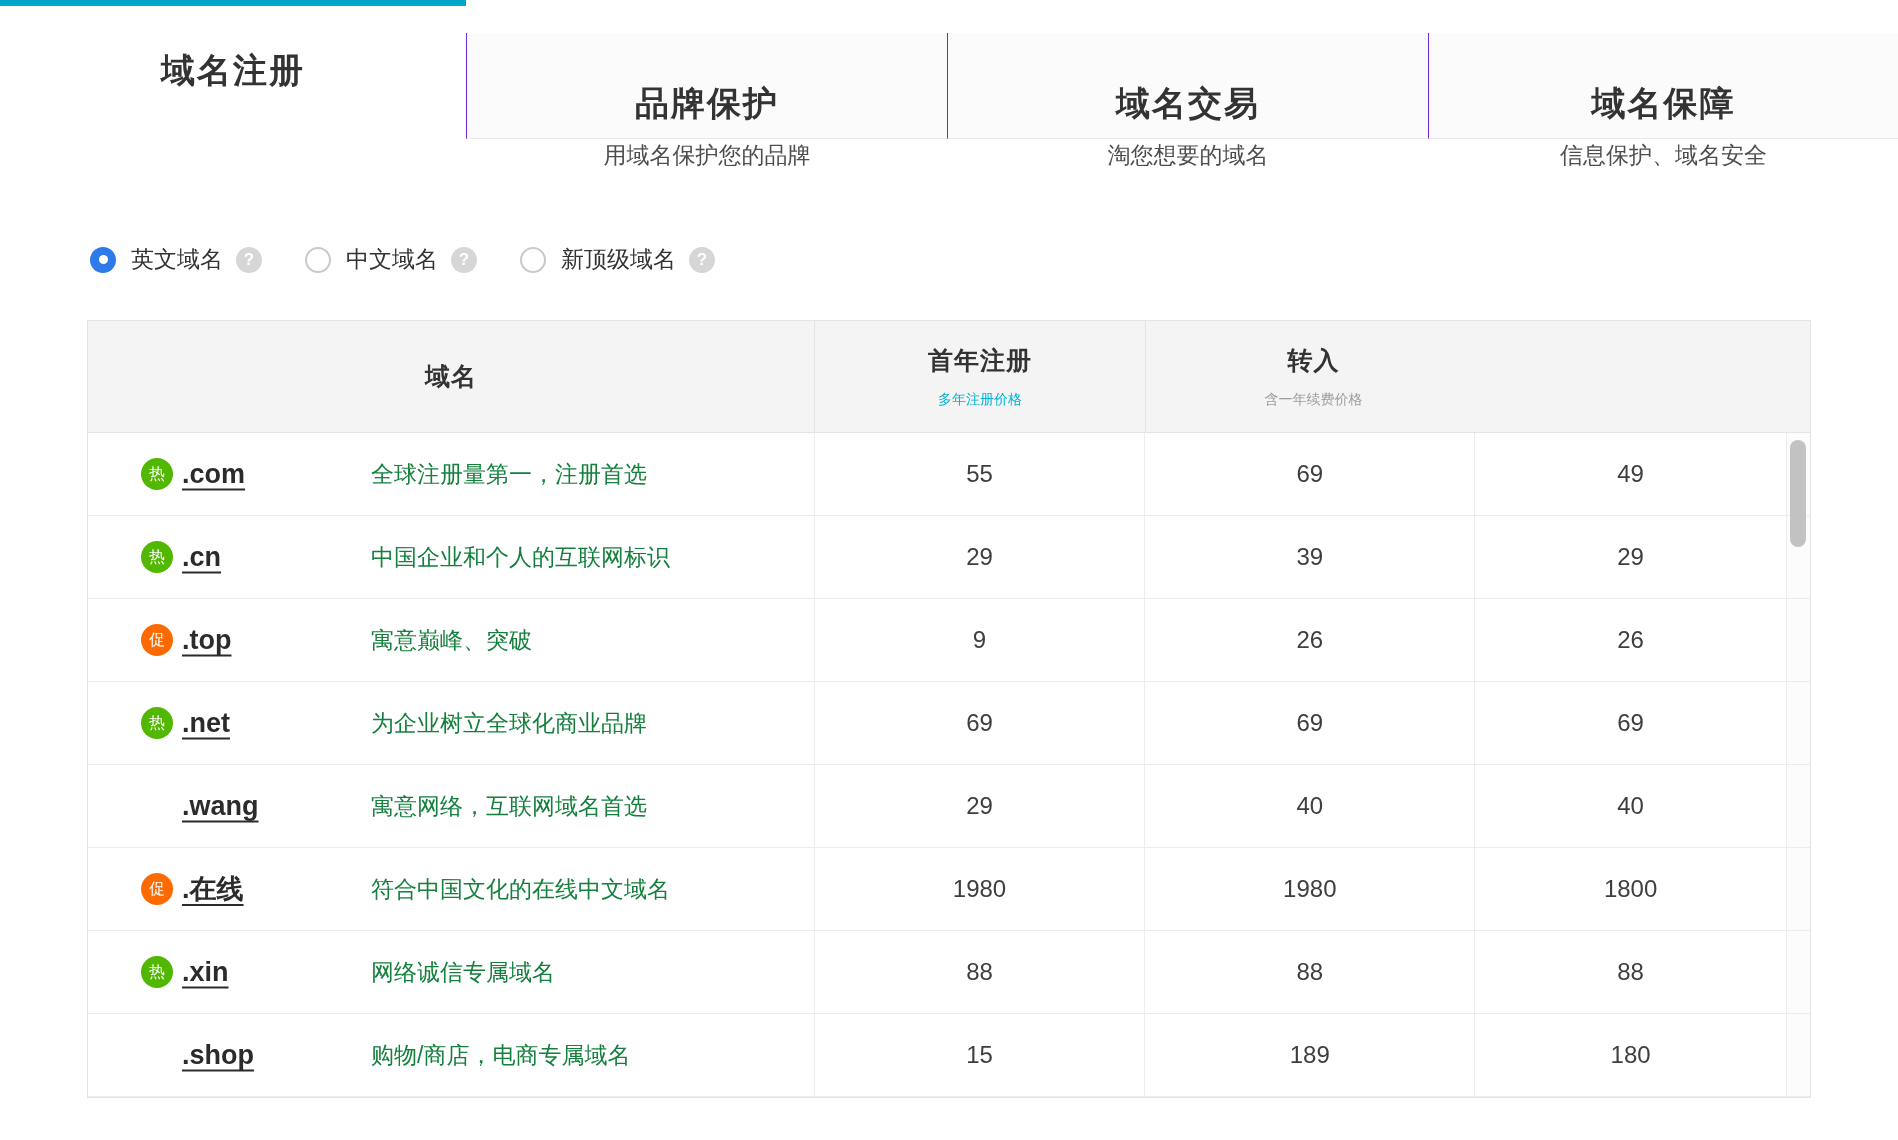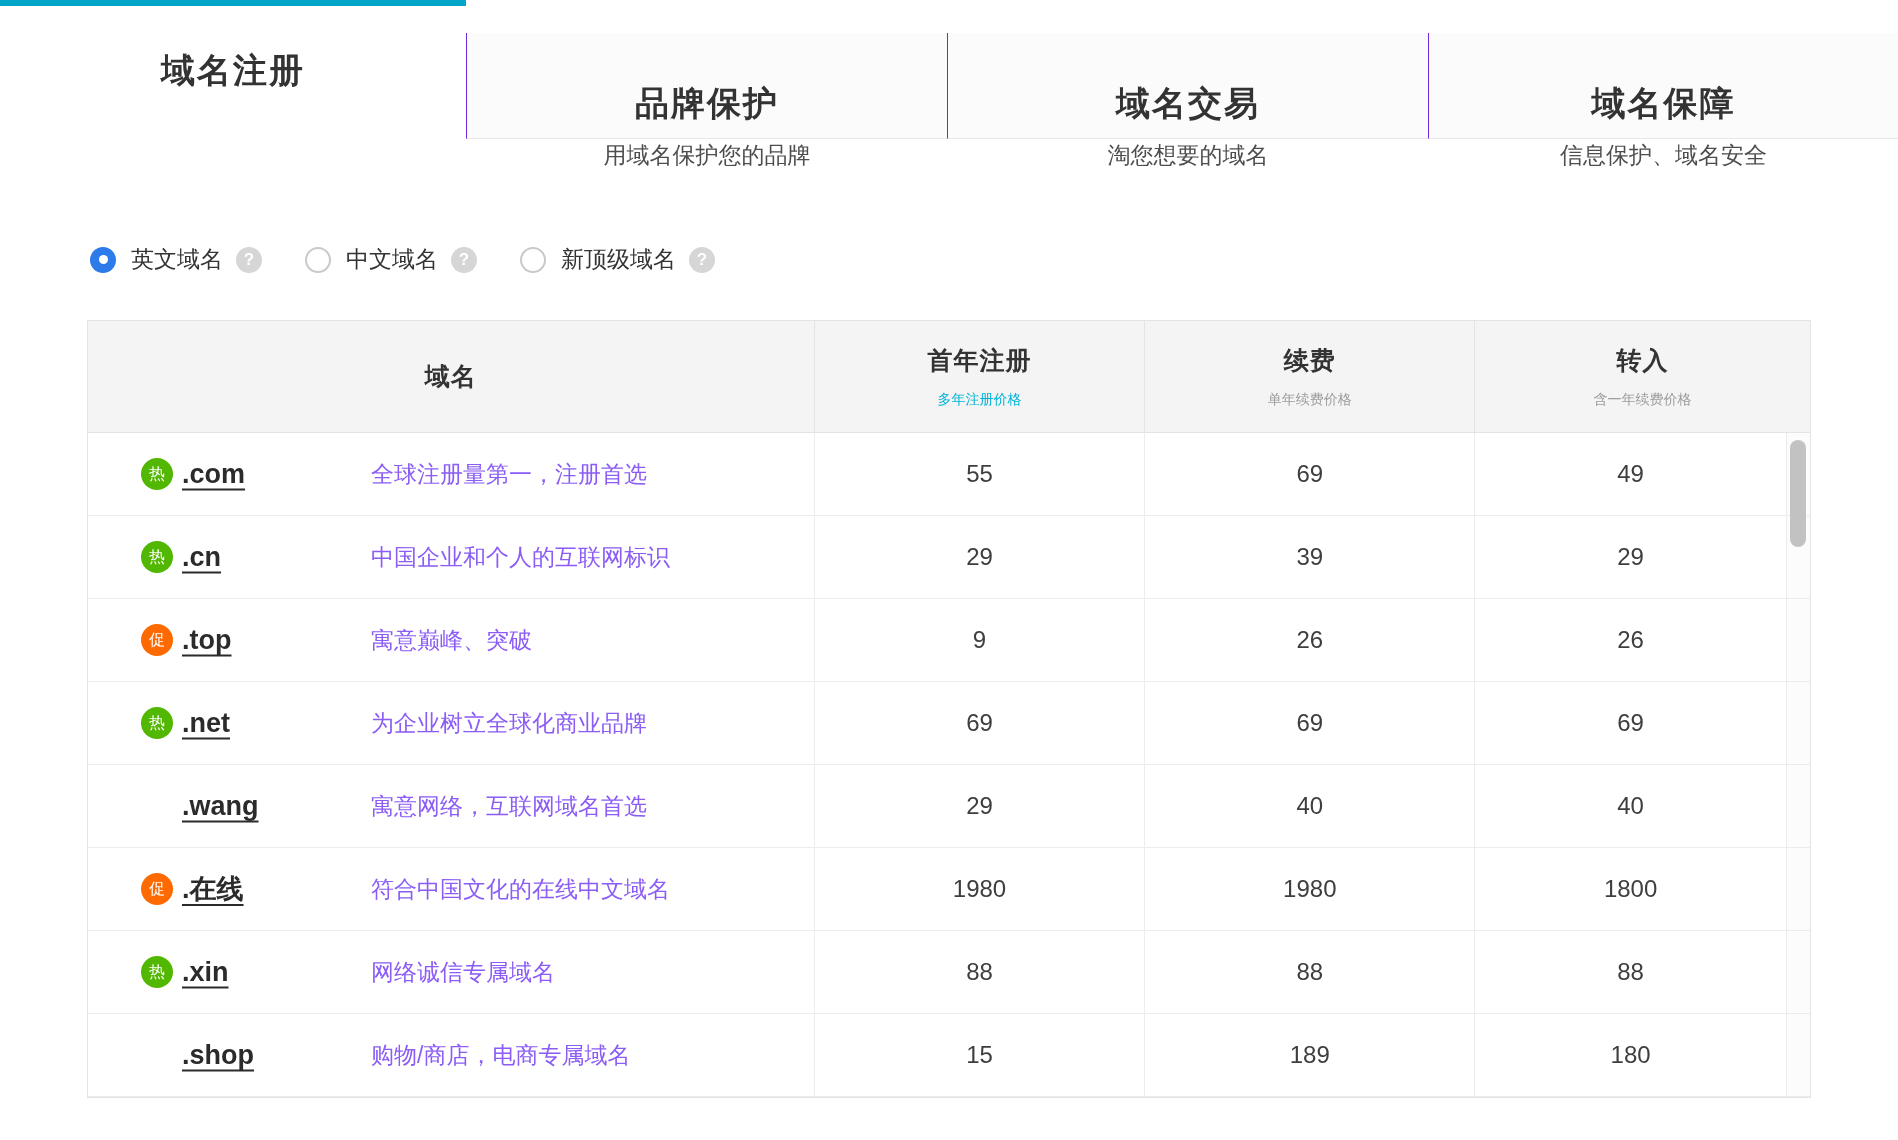--- a/index.html
+++ b/index.html
@@ -47,21 +47,21 @@
   .td-domain { width:726px; position:relative; }
   .badge { position:absolute; left:53px; top:50%; margin-top:-16px; width:32px; height:32px;
            border-radius:50%; color:#ffffff; font-size:16px; display:flex; align-items:center;
            justify-content:center; }
   .badge.hot { background:#52b700; }
   .badge.promo { background:#ff6a00; }
   .domain-link { position:absolute; left:94px; top:50%; transform:translateY(-50%);
                  font-size:27px; font-weight:bold; color:#2b2b2b; text-decoration:underline;
                  text-decoration-thickness:2px; text-underline-offset:6px; cursor:pointer; }
   .domain-desc { position:absolute; left:283px; top:50%; transform:translateY(-50%);
-                 font-size:23px; color:#8b5cf6; }
+                 font-size:23px; color:#15803d; }
   .td-price { display:flex; align-items:center; justify-content:center; font-size:24px;
               color:#3e3e3e; border-left:1px solid #ececec; }
   .p1 { width:331px; } .p2 { width:330px; } .p3 { width:312px; }
   .gutter { width:24px; border-left:1px solid #ececec; background:#fcfcfc; }
 
   .scroll-thumb { position:absolute; top:119px; right:4px; width:16px; height:107px;
                   border-radius:8px; background:#c2c2c2; cursor:grab; }
 </style>
 </head>
 <body>
@@ -105,24 +105,20 @@
 <div class="pricing-table">
 
   <div class="thead">
     <div class="th th1">
       <div class="th-main">域名</div>
     </div>
     <div class="th th2">
       <div class="th-main">首年注册</div>
       <div class="th-sub link">多年注册价格</div>
     </div>
-    <div class="th th3">
-      <div class="th-main">续费</div>
-      <div class="th-sub">单年续费价格</div>
-    </div>
     <div class="th th4">
       <div class="th-main">转入</div>
       <div class="th-sub">含一年续费价格</div>
     </div>
   </div>
 
   <div class="trow">
     <div class="td-domain">
       <span class="badge hot">热</span>
       <a class="domain-link">.com</a>

